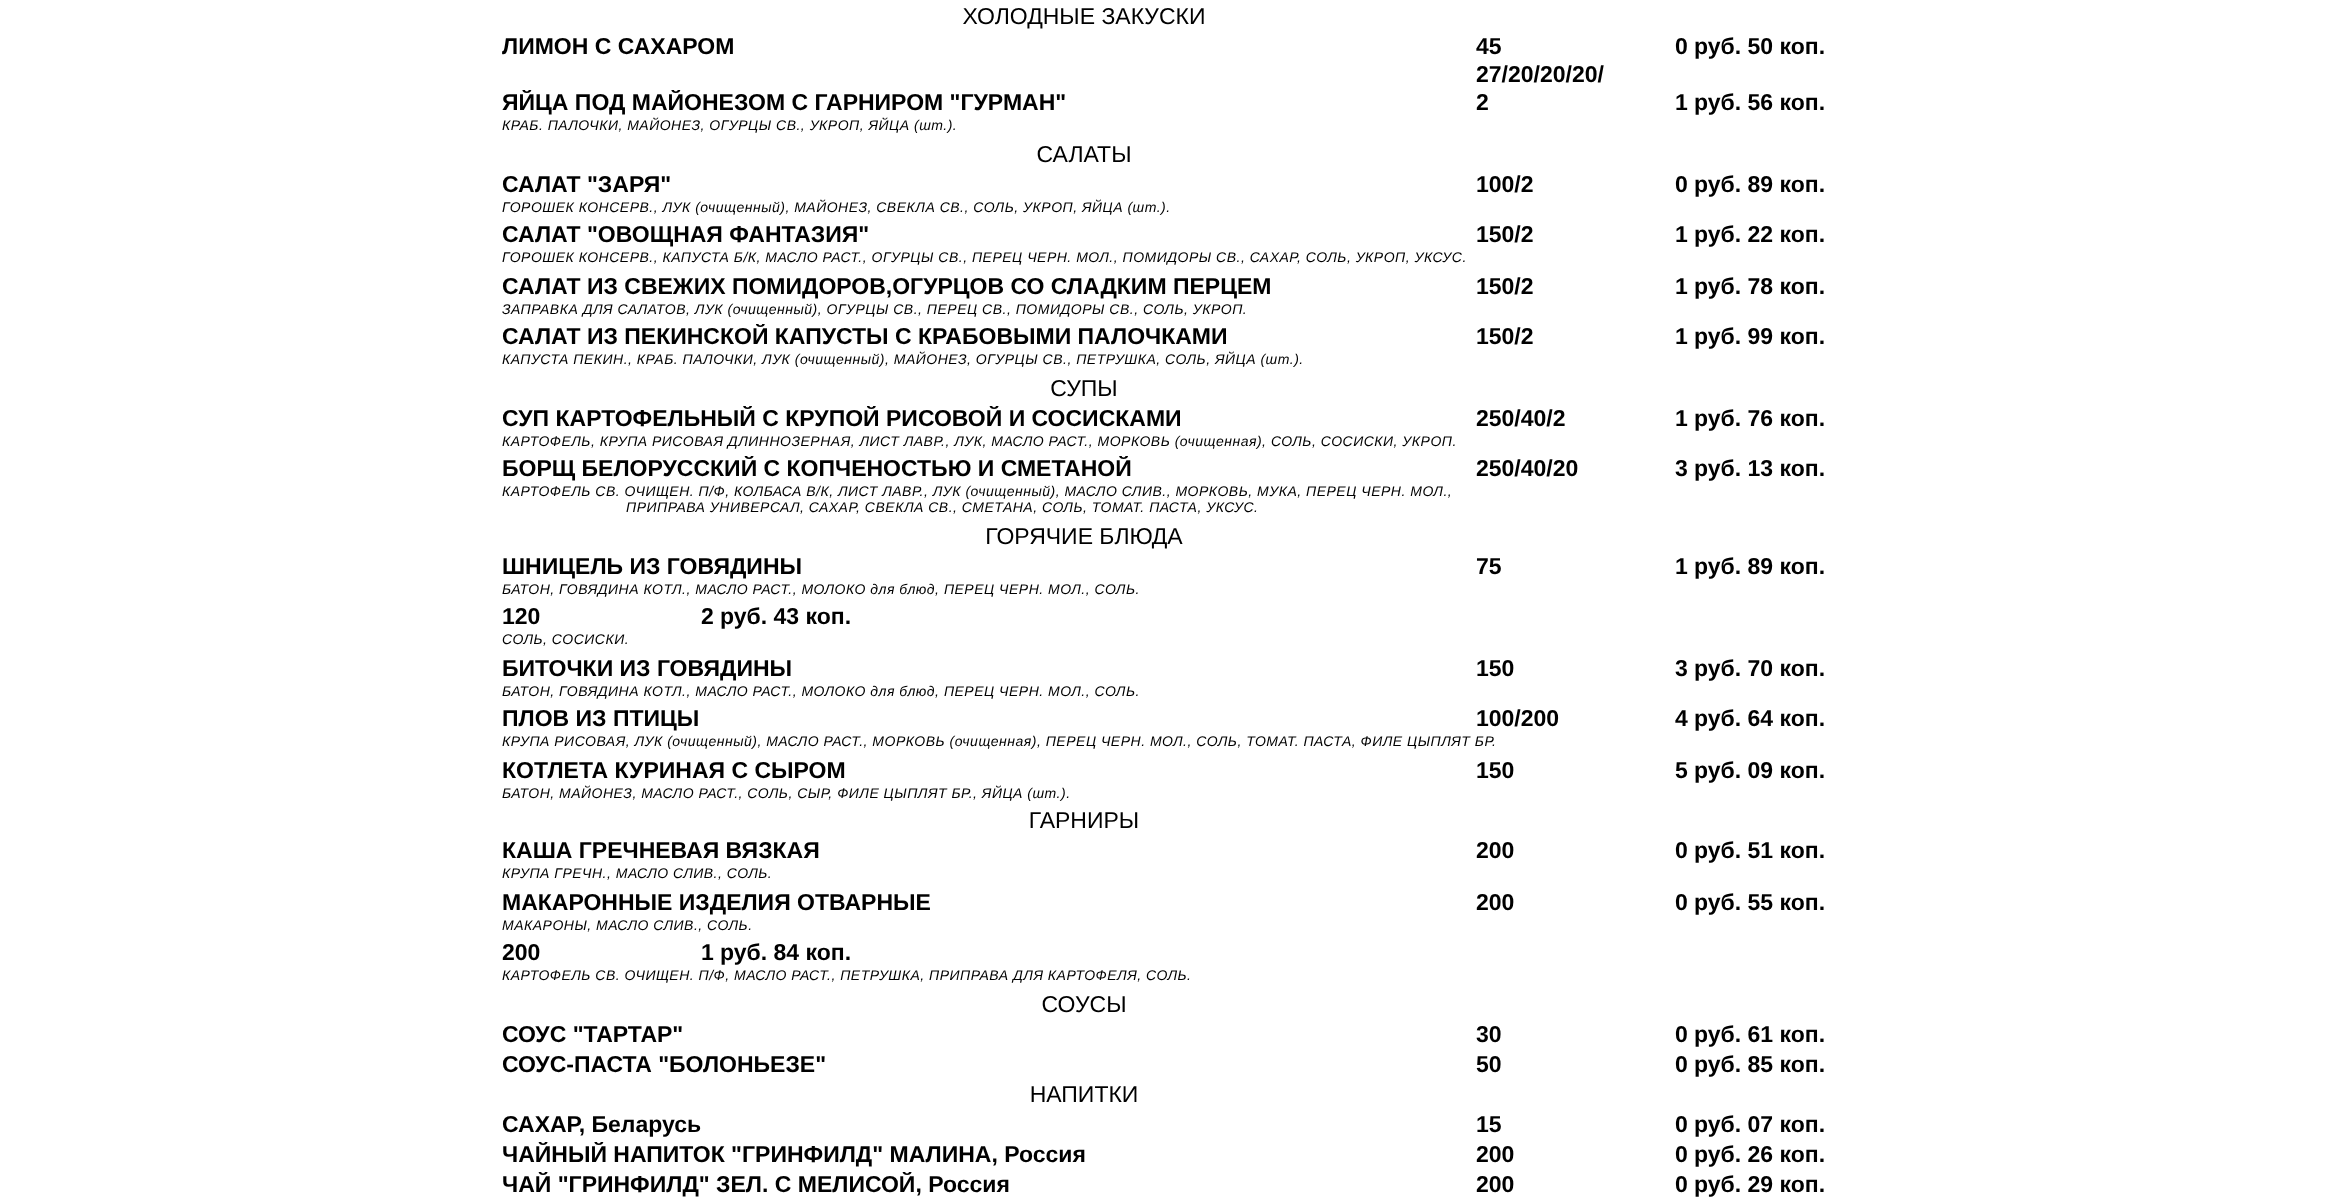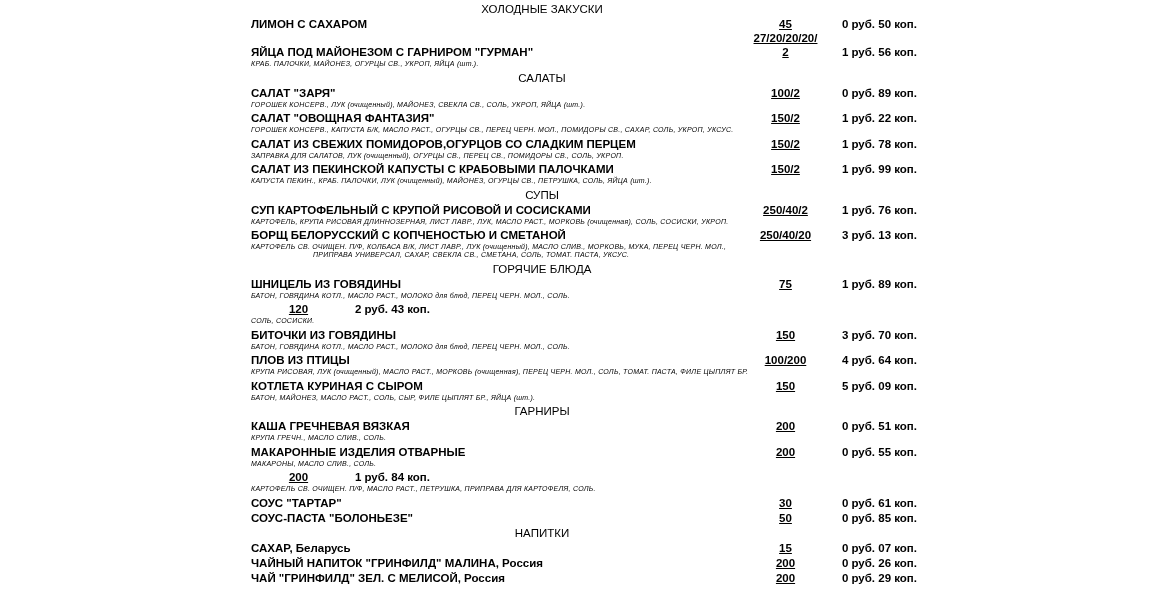--- a/index.html
+++ b/index.html
@@ -39,27 +39,26 @@
     height: 13px;
     line-height: 12px;
   }
   .item-name {
     flex: 1;
     overflow: hidden;
     white-space: nowrap;
   }
   .item-portion {
     width: 95px;
-    text-align: center;
-    white-space: nowrap;
-    text-decoration: underline;
+    text-align: left;
+    white-space: nowrap;
   }
   .item-price {
     width: 84px;
-    text-align: right;
+    text-align: center;
     white-space: nowrap;
   }
   .ingredients {
     font-size: 7px;
     font-style: italic;
     font-weight: normal;
     line-height: 8px;
     letter-spacing: 0.25px;
     margin: 0 0 2.5px 0;
     white-space: nowrap;
@@ -199,20 +198,21 @@
     <div class="ingredients">
       <div class="ing-line">МАКАРОНЫ, МАСЛО СЛИВ., СОЛЬ.</div>
     </div>
     <div class="item-row">
     <div class="item-portion">200</div>
     <div class="item-price">1 руб. 84 коп.</div>
   </div>
     <div class="ingredients">
       <div class="ing-line">КАРТОФЕЛЬ СВ. ОЧИЩЕН. П/Ф, МАСЛО РАСТ., ПЕТРУШКА, ПРИПРАВА ДЛЯ КАРТОФЕЛЯ, СОЛЬ.</div>
     </div>
+    <div class="section-title">СОУСЫ</div>
     <div class="item-row">
     <div class="item-name">СОУС "ТАРТАР"</div>
     <div class="item-portion">30</div>
     <div class="item-price">0 руб. 61 коп.</div>
   </div>
     <div class="item-row">
     <div class="item-name">СОУС-ПАСТА "БОЛОНЬЕЗЕ"</div>
     <div class="item-portion">50</div>
     <div class="item-price">0 руб. 85 коп.</div>
   </div>

